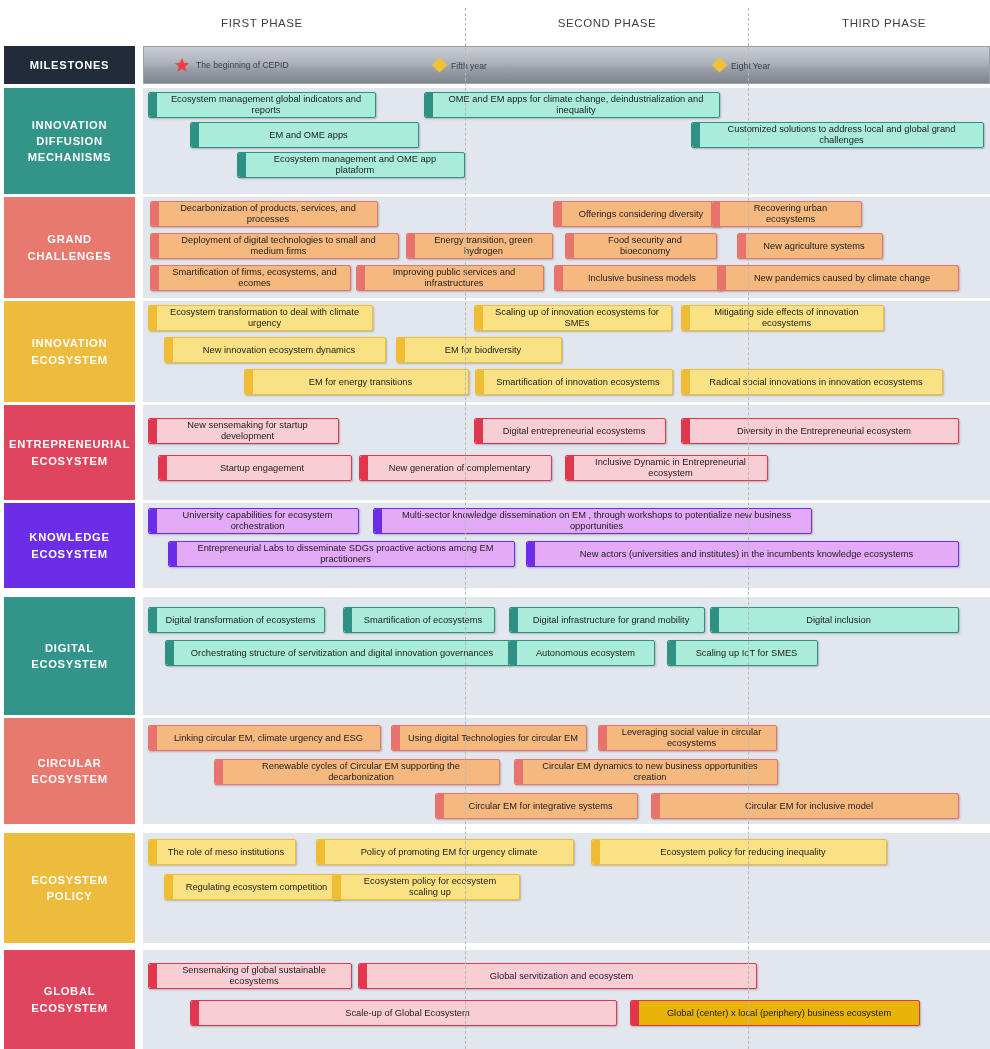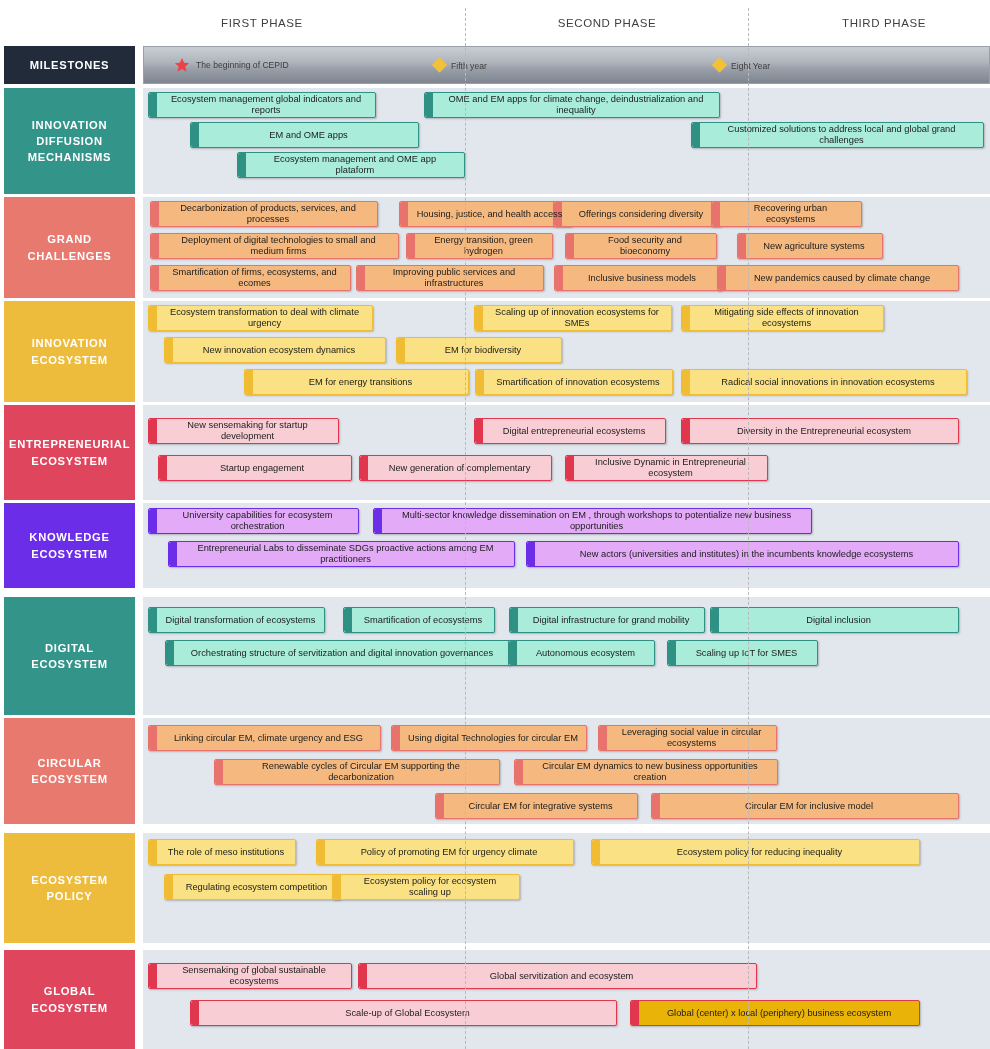--- a/index.html
+++ b/index.html
@@ -189,24 +189,20 @@
           </div>
         </div>
       </div>
       <div class="row" style="top: 197px; height: 101px;">
         <div class="row-label" style="background: rgb(232, 121, 111);">GRAND CHALLENGES</div>
         <div class="row-track">
           <div class="bar" style="left: 7px; width: 228px; top: 4px; background: rgb(245, 185, 127); border: 1px solid rgb(232, 115, 108);">
             <span class="cap" style="background: rgb(232, 115, 108);"></span>
             <span class="bar-text">Decarbonization of products, services, and processes</span>
           </div>
-          <div class="bar" style="left: 256px; width: 173px; top: 4px; background: rgb(245, 185, 127); border: 1px solid rgb(232, 115, 108);">
-            <span class="cap" style="background: rgb(232, 115, 108);"></span>
-            <span class="bar-text">Housing, justice, and  health access</span>
-          </div>
           <div class="bar" style="left: 410px; width: 168px; top: 4px; background: rgb(245, 185, 127); border: 1px solid rgb(232, 115, 108);">
             <span class="cap" style="background: rgb(232, 115, 108);"></span>
             <span class="bar-text">Offerings considering diversity</span>
           </div>
           <div class="bar" style="left: 568px; width: 151px; top: 4px; background: rgb(245, 185, 127); border: 1px solid rgb(232, 115, 108);">
             <span class="cap" style="background: rgb(232, 115, 108);"></span>
             <span class="bar-text">Recovering urban ecosystems</span>
           </div>
           <div class="bar" style="left: 7px; width: 249px; top: 36px; background: rgb(245, 185, 127); border: 1px solid rgb(232, 115, 108);">
             <span class="cap" style="background: rgb(232, 115, 108);"></span>
@@ -266,21 +262,21 @@
             <span class="bar-text">EM for biodiversity</span>
           </div>
           <div class="bar" style="left: 101px; width: 225px; top: 68px; background: rgb(250, 225, 131); border: 1px solid rgb(240, 188, 51);">
             <span class="cap" style="background: rgb(240, 188, 51);"></span>
             <span class="bar-text">EM for energy transitions</span>
           </div>
           <div class="bar" style="left: 332px; width: 198px; top: 68px; background: rgb(250, 225, 131); border: 1px solid rgb(240, 188, 51);">
             <span class="cap" style="background: rgb(240, 188, 51);"></span>
             <span class="bar-text">Smartification of innovation ecosystems</span>
           </div>
-          <div class="bar" style="left: 538px; width: 286px; top: 68px; background: rgb(250, 225, 131); border: 1px solid rgb(240, 188, 51);">
+          <div class="bar" style="left: 538px; width: 262px; top: 68px; background: rgb(250, 225, 131); border: 1px solid rgb(240, 188, 51);">
             <span class="cap" style="background: rgb(240, 188, 51);"></span>
             <span class="bar-text">Radical social innovations in innovation ecosystems</span>
           </div>
         </div>
       </div>
       <div class="row" style="top: 405px; height: 95px;">
         <div class="row-label" style="background: rgb(224, 69, 94);">ENTREPRENEURIAL ECOSYSTEM</div>
         <div class="row-track">
           <div class="bar" style="left: 5px; width: 191px; top: 13px; background: rgb(248, 206, 212); border: 1px solid rgb(224, 55, 79);">
             <span class="cap" style="background: rgb(224, 55, 79);"></span>
@@ -399,21 +395,21 @@
         <div class="row-label" style="background: rgb(238, 188, 60);">ECOSYSTEM POLICY</div>
         <div class="row-track">
           <div class="bar" style="left: 5px; width: 148px; top: 6px; background: rgb(250, 225, 131); border: 1px solid rgb(240, 188, 51);">
             <span class="cap" style="background: rgb(240, 188, 51);"></span>
             <span class="bar-text">The role of meso institutions</span>
           </div>
           <div class="bar" style="left: 173px; width: 258px; top: 6px; background: rgb(250, 225, 131); border: 1px solid rgb(240, 188, 51);">
             <span class="cap" style="background: rgb(240, 188, 51);"></span>
             <span class="bar-text">Policy of promoting EM for urgency climate</span>
           </div>
-          <div class="bar" style="left: 448px; width: 329px; top: 6px; background: rgb(250, 225, 131); border: 1px solid rgb(240, 188, 51);">
+          <div class="bar" style="left: 448px; width: 296px; top: 6px; background: rgb(250, 225, 131); border: 1px solid rgb(240, 188, 51);">
             <span class="cap" style="background: rgb(240, 188, 51);"></span>
             <span class="bar-text">Ecosystem policy for reducing inequality</span>
           </div>
           <div class="bar" style="left: 21px; width: 177px; top: 41px; background: rgb(250, 225, 131); border: 1px solid rgb(240, 188, 51);">
             <span class="cap" style="background: rgb(240, 188, 51);"></span>
             <span class="bar-text">Regulating ecosystem competition</span>
           </div>
           <div class="bar" style="left: 189px; width: 188px; top: 41px; background: rgb(250, 225, 131); border: 1px solid rgb(240, 188, 51);">
             <span class="cap" style="background: rgb(240, 188, 51);"></span>
             <span class="bar-text">Ecosystem policy for ecosystem scaling up</span>

